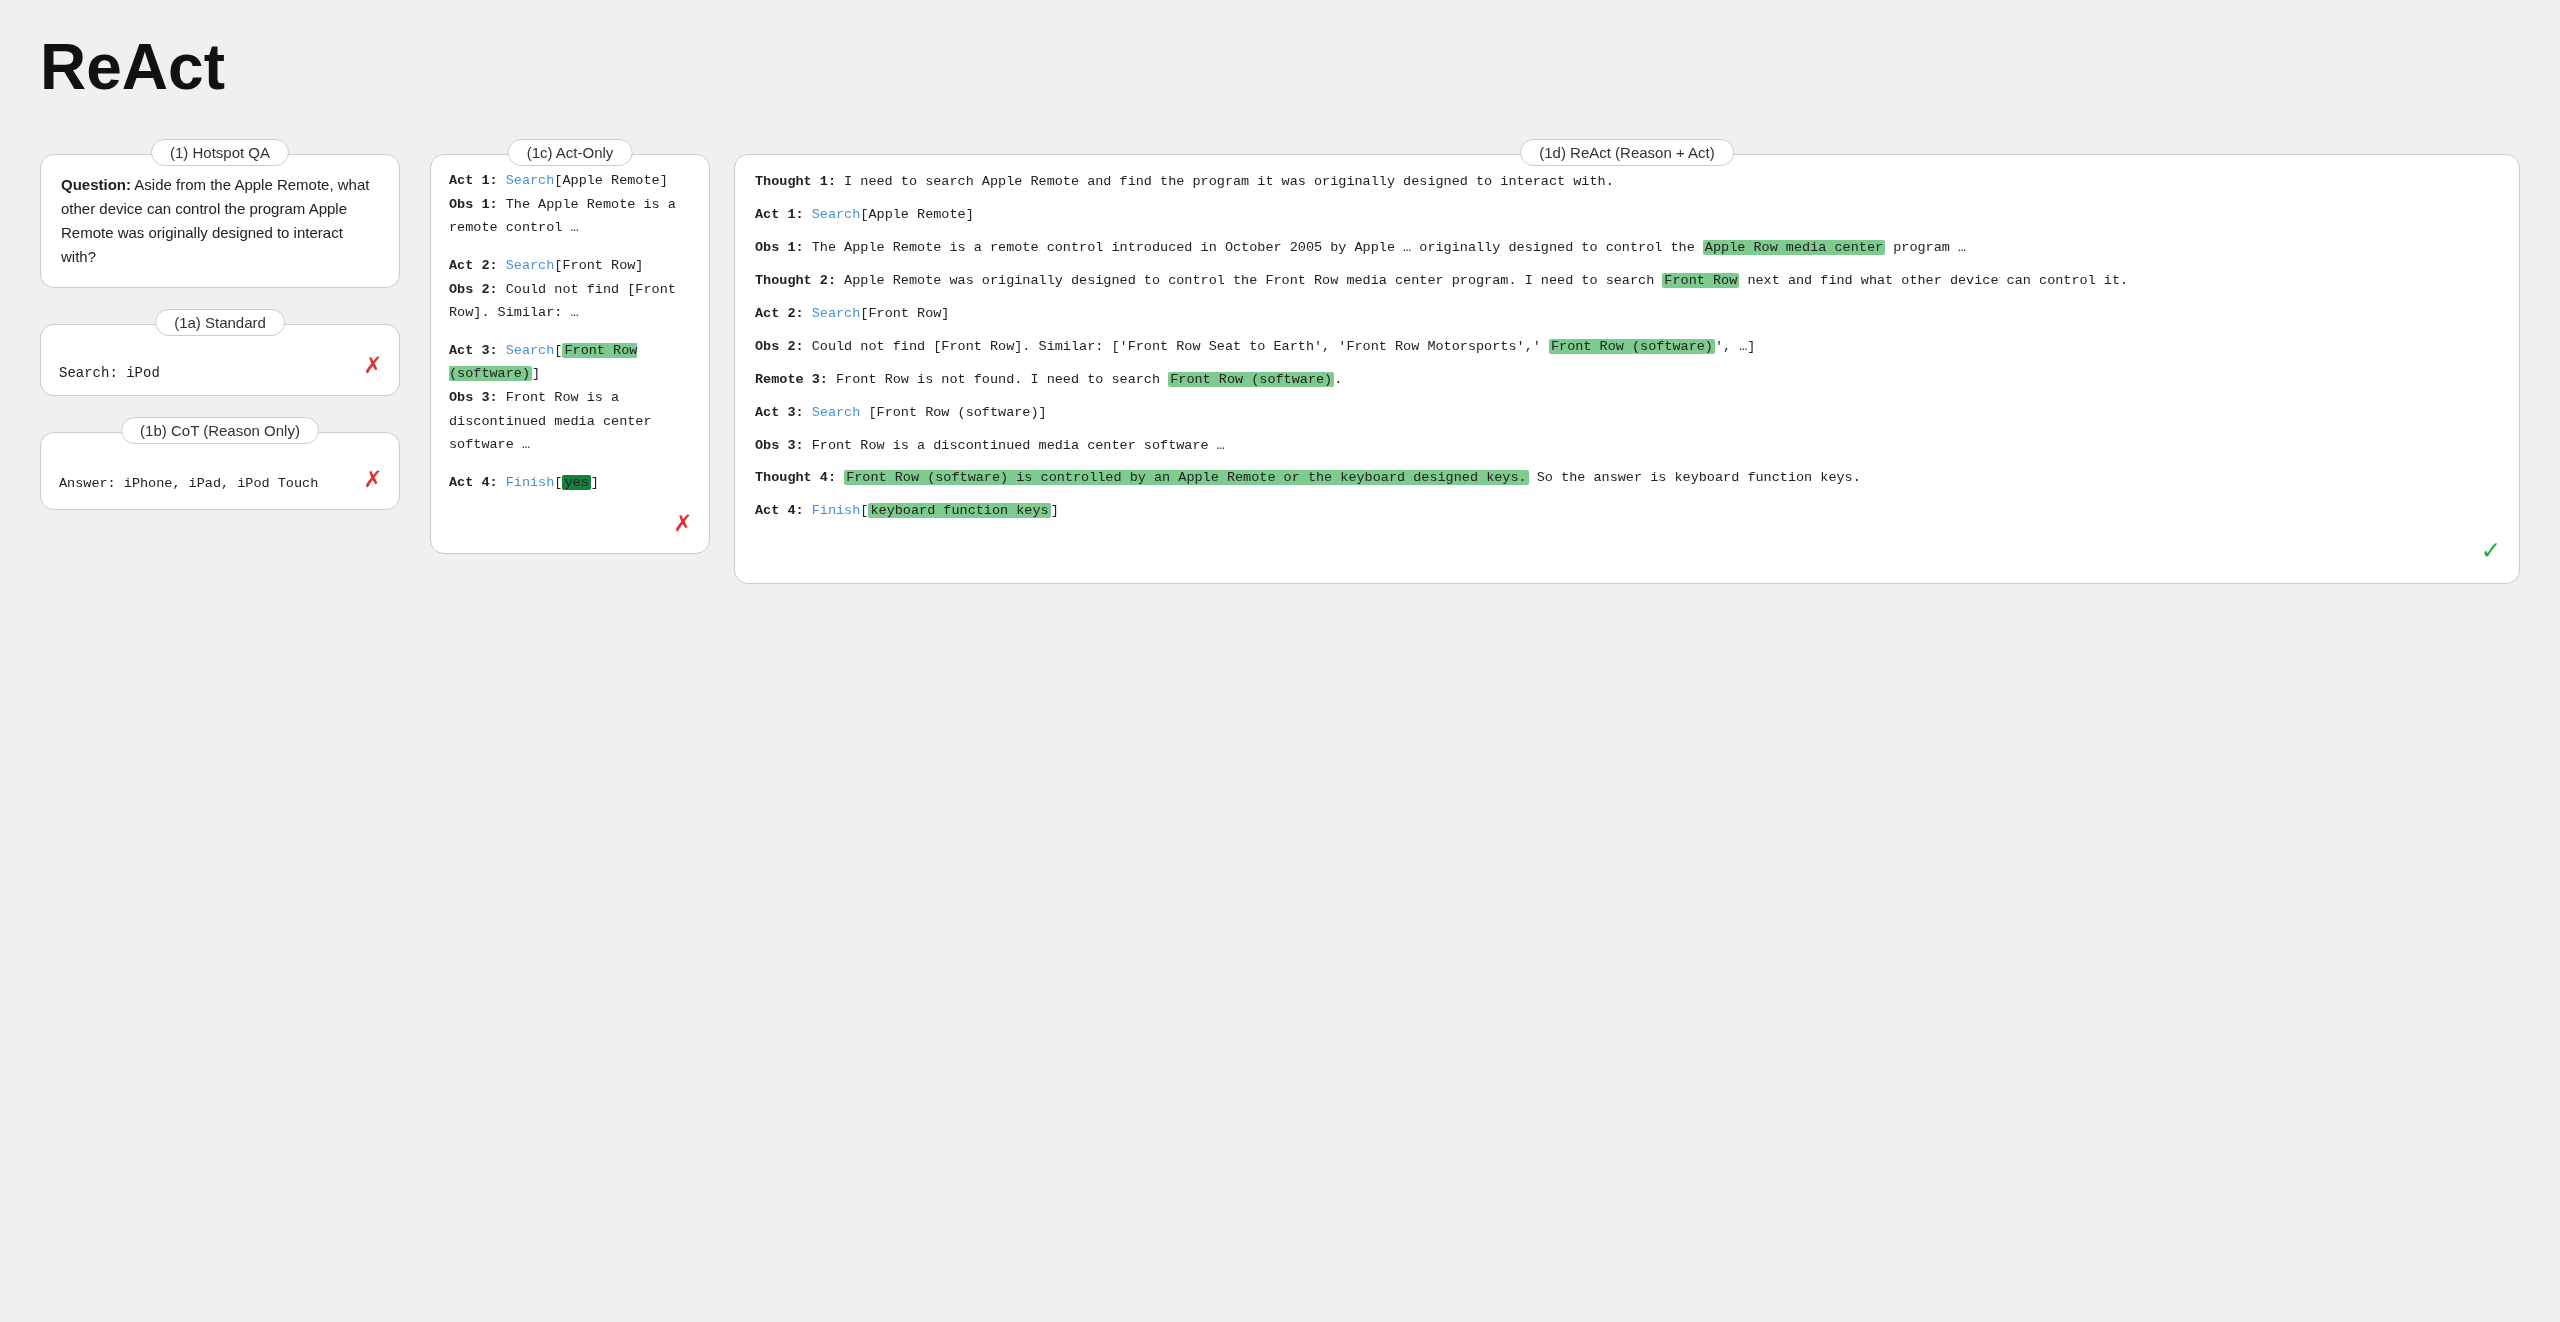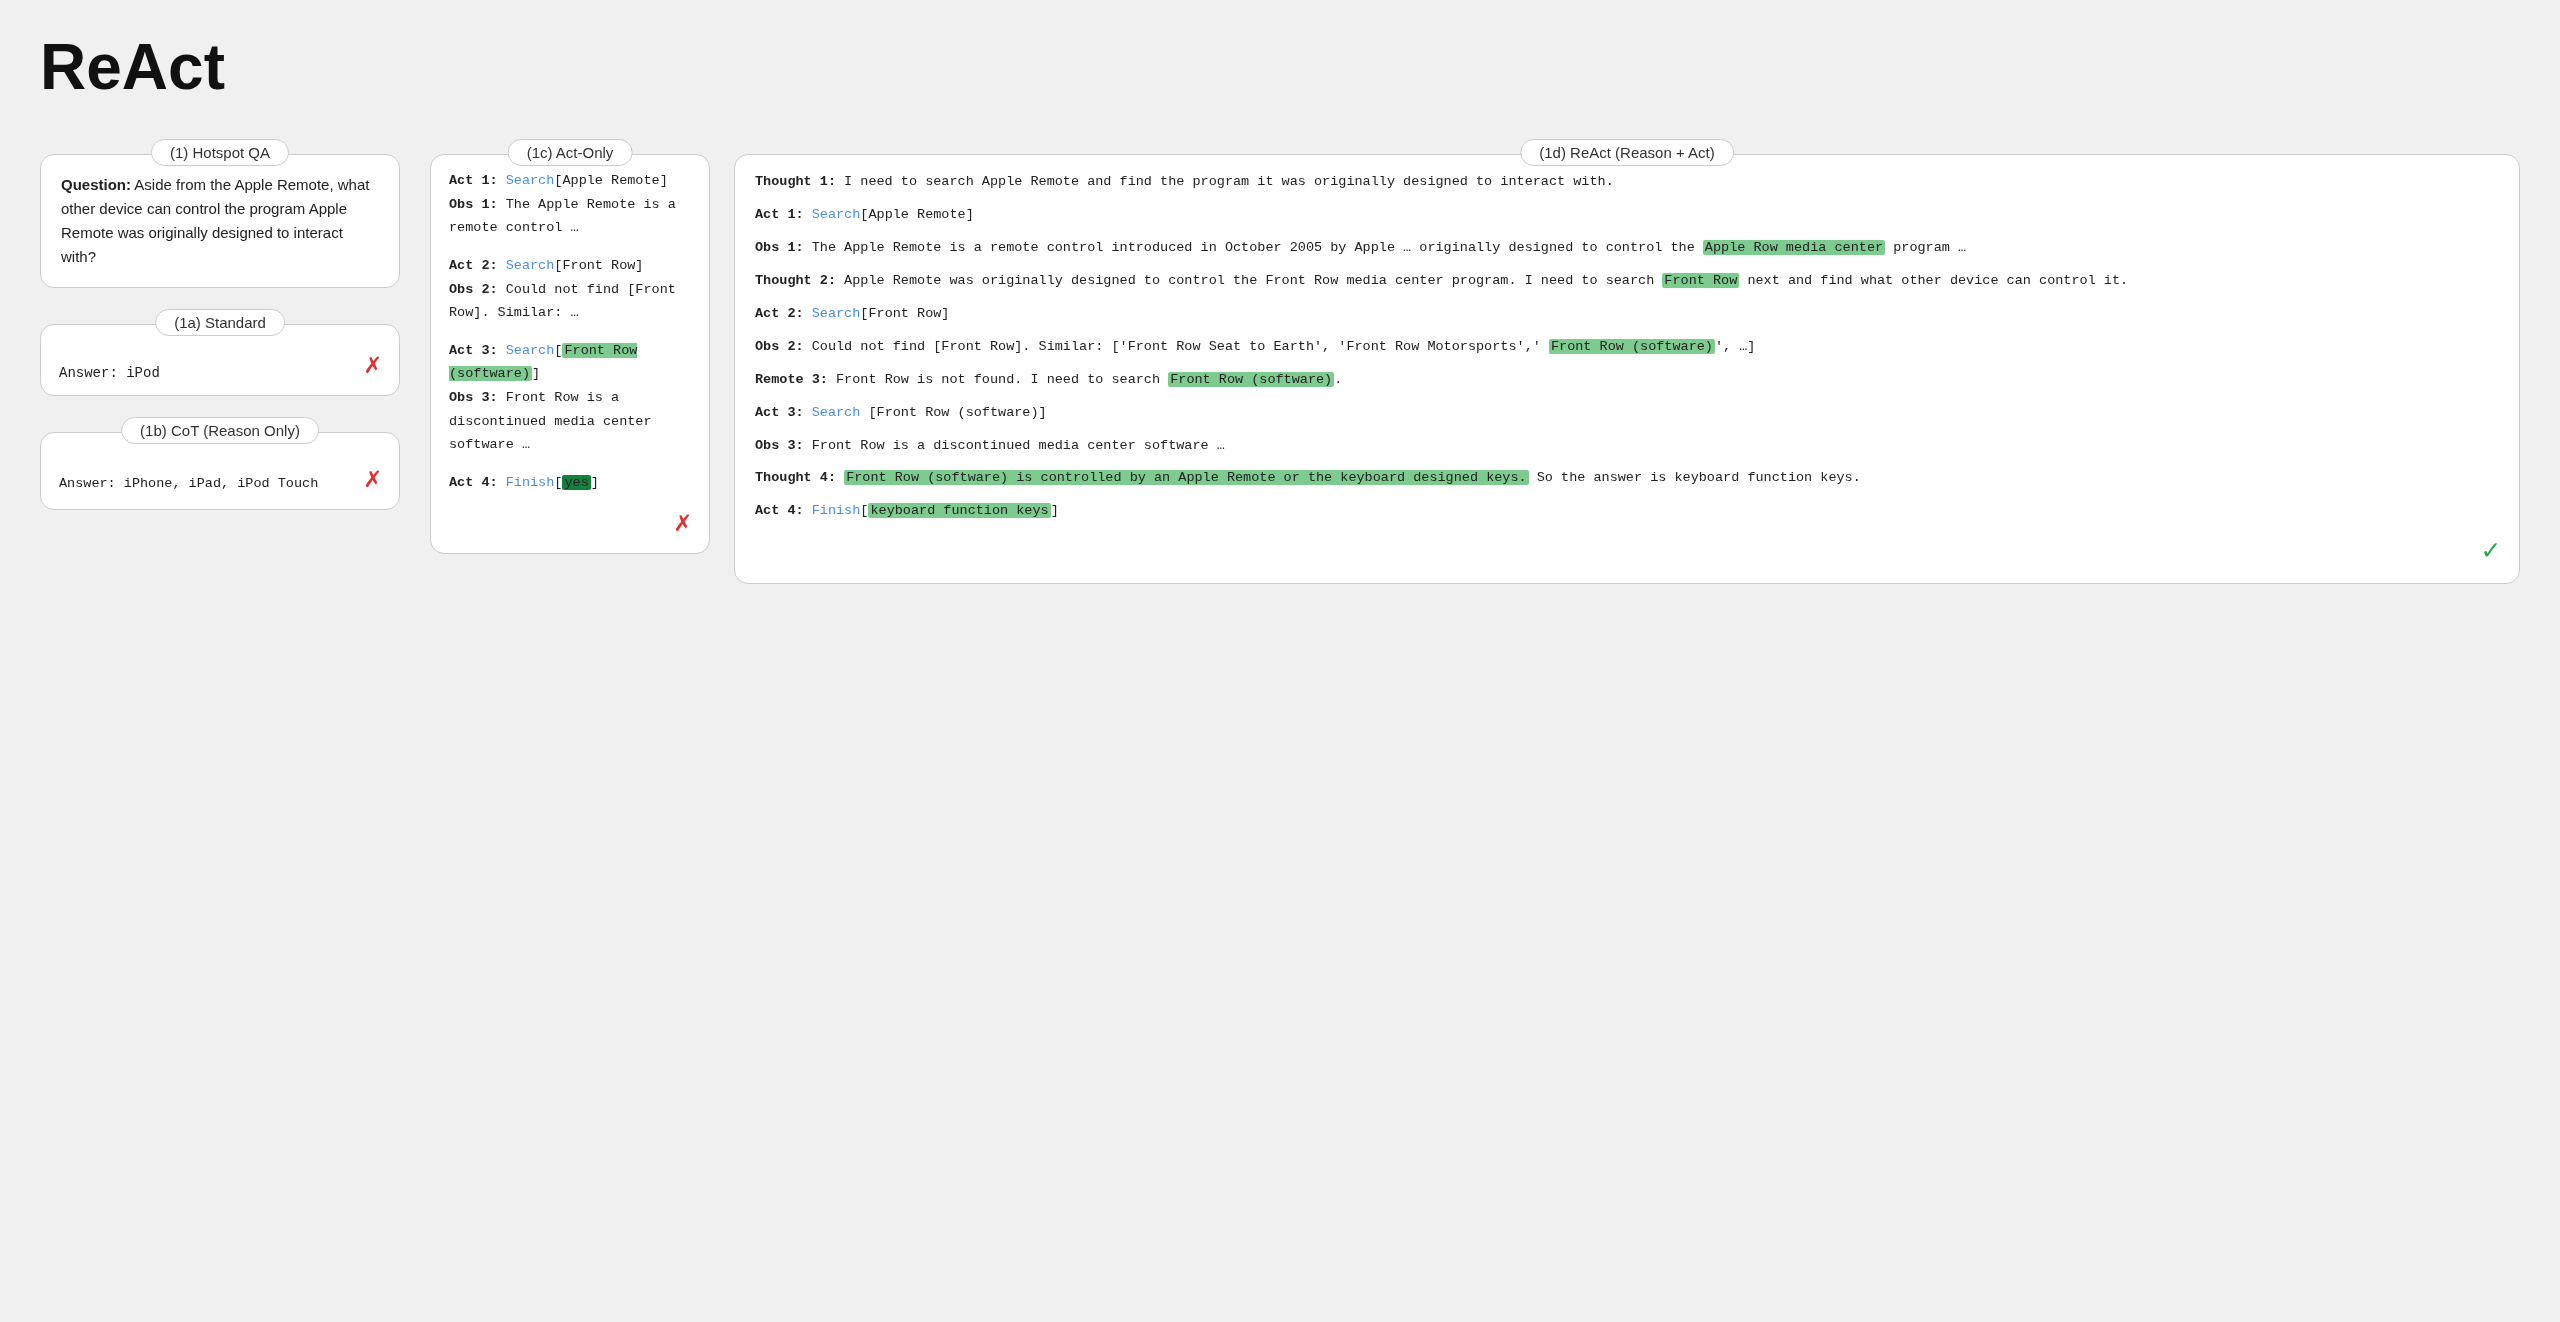--- a/index.html
+++ b/index.html
@@ -167,21 +167,21 @@
     <div class="panel question-panel">
       <div class="panel-title">(1) Hotspot QA</div>
       <p>
         <strong>Question:</strong> Aside from the Apple Remote, what other device can control the program Apple Remote was originally designed to interact with?
       </p>
     </div>
 
     <div class="panel standard-panel">
       <div class="panel-title">(1a) Standard</div>
       <div class="answer-row">
-        <p>Answer: iPod</p>
+        <p>Search: iPod</p>
         <span class="cross-icon">✗</span>
       </div>
     </div>
 
     <div class="panel cot-panel">
       <div class="panel-title">(1b) CoT (Reason Only)</div>
       <div class="answer-row section-gap">
         <p>Answer: iPhone, iPad, iPod Touch</p>
         <span class="cross-icon">✗</span>
       </div>

